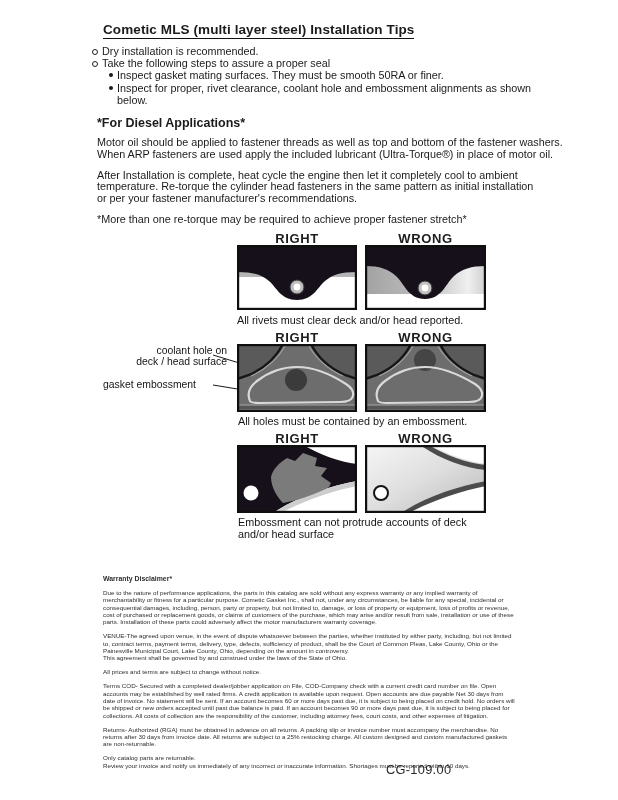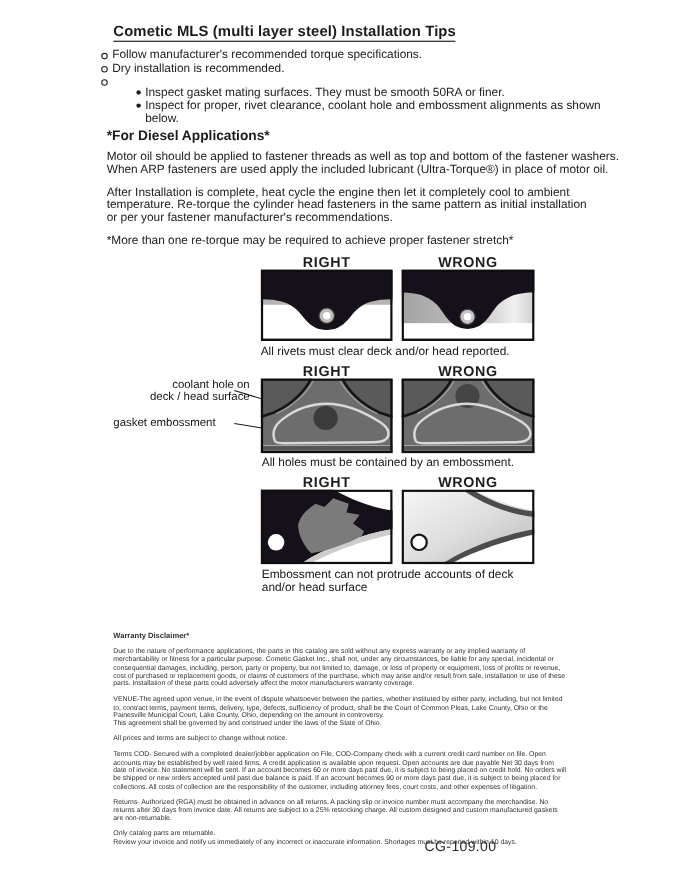--- a/index.html
+++ b/index.html
@@ -11,21 +11,21 @@
 
   
   .intro{position:absolute;left:92px;top:20px;width:470px;}
   .title{
     display:inline-block;margin:0 0 6px 11px;font-size:13.5px;font-weight:700;
     border-bottom:1.6px solid #111;padding-bottom:1px;letter-spacing:.1px;
   }
   .bullet-row{display:flex;align-items:flex-start;font-size:10.8px;line-height:12.2px;}
   .ring{flex:0 0 auto;width:4px;height:4px;border:1px solid #222;border-radius:50%;margin:3.5px 4px 0 0;}
   .dot{flex:0 0 auto;width:4px;height:4px;background:#1b1b1b;border-radius:50%;margin:4px 4px 0 0;}
-  .sub{margin-left:32px;}
+  .sub{margin-left:17px;}
 
   
   .diesel{position:absolute;left:97px;top:116px;width:470px;}
   .diesel h2{margin:0 0 7px 0;font-size:12.5px;font-weight:700;}
   .diesel p{margin:0 0 9.5px 0;font-size:10.8px;line-height:11.6px;}
 
   
   .fig-label{position:absolute;font-size:13px;font-weight:700;letter-spacing:.6px;color:#1d1d1d;text-align:center;}
   .fig-box{position:absolute;}
   .fig-caption{position:absolute;font-size:10.8px;line-height:11.5px;color:#151515;}
@@ -42,28 +42,25 @@
 </style>
 </head>
 <body>
 
 <div class="page">
 
   <div class="intro">
     <h1 class="title">Cometic MLS (multi layer steel) Installation Tips</h1>
     <div class="bullet-row">
       <span class="ring"></span>
-      <span>Follow manufacturer's recommended torque specifications.</span>
+      <span>Dry installation is recommended.</span>
     </div>
     <div class="bullet-row">
       <span class="ring"></span>
-      <span>Dry installation is recommended.</span>
-    </div>
-    <div class="bullet-row">
-      <span class="ring"></span>
+      <span>Take the following steps to assure a proper seal</span>
     </div>
     <div class="bullet-row sub">
       <span class="dot"></span>
       <span>Inspect gasket mating surfaces.  They must be smooth 50RA or finer.</span>
     </div>
     <div class="bullet-row sub">
       <span class="dot"></span>
       <span>Inspect for proper, rivet clearance, coolant hole and embossment alignments as shown below.</span>
     </div>
   </div>

